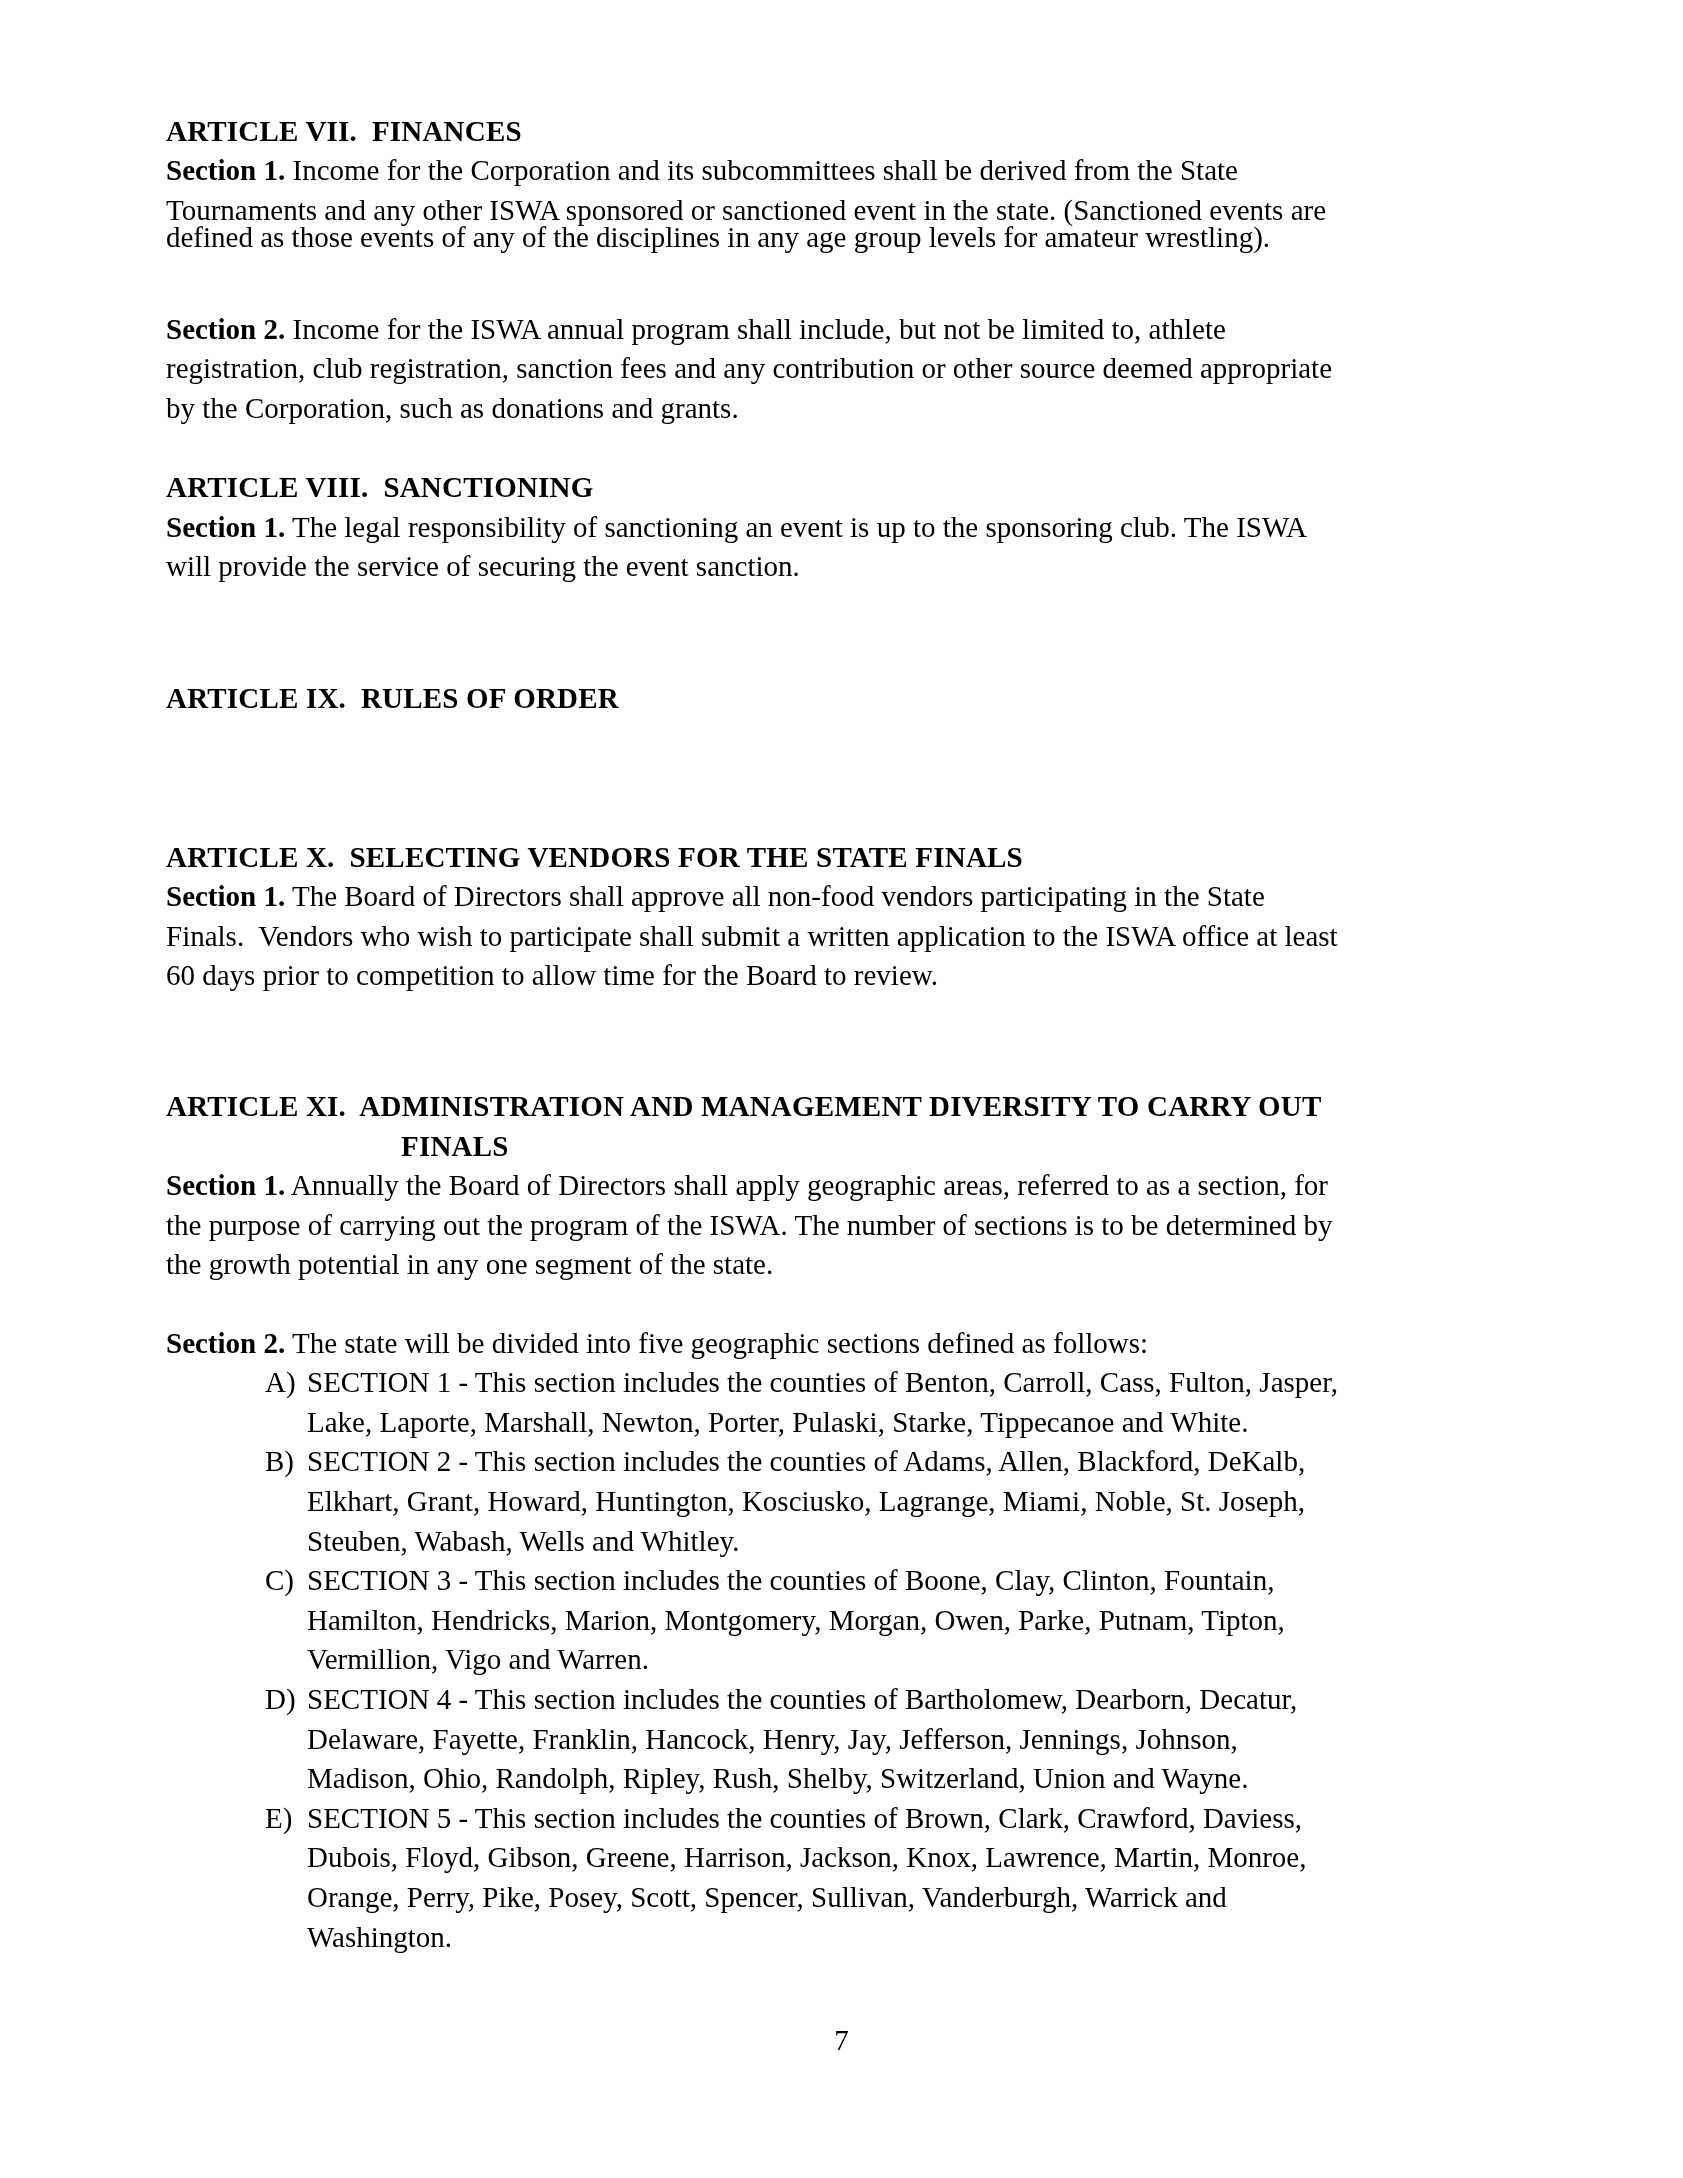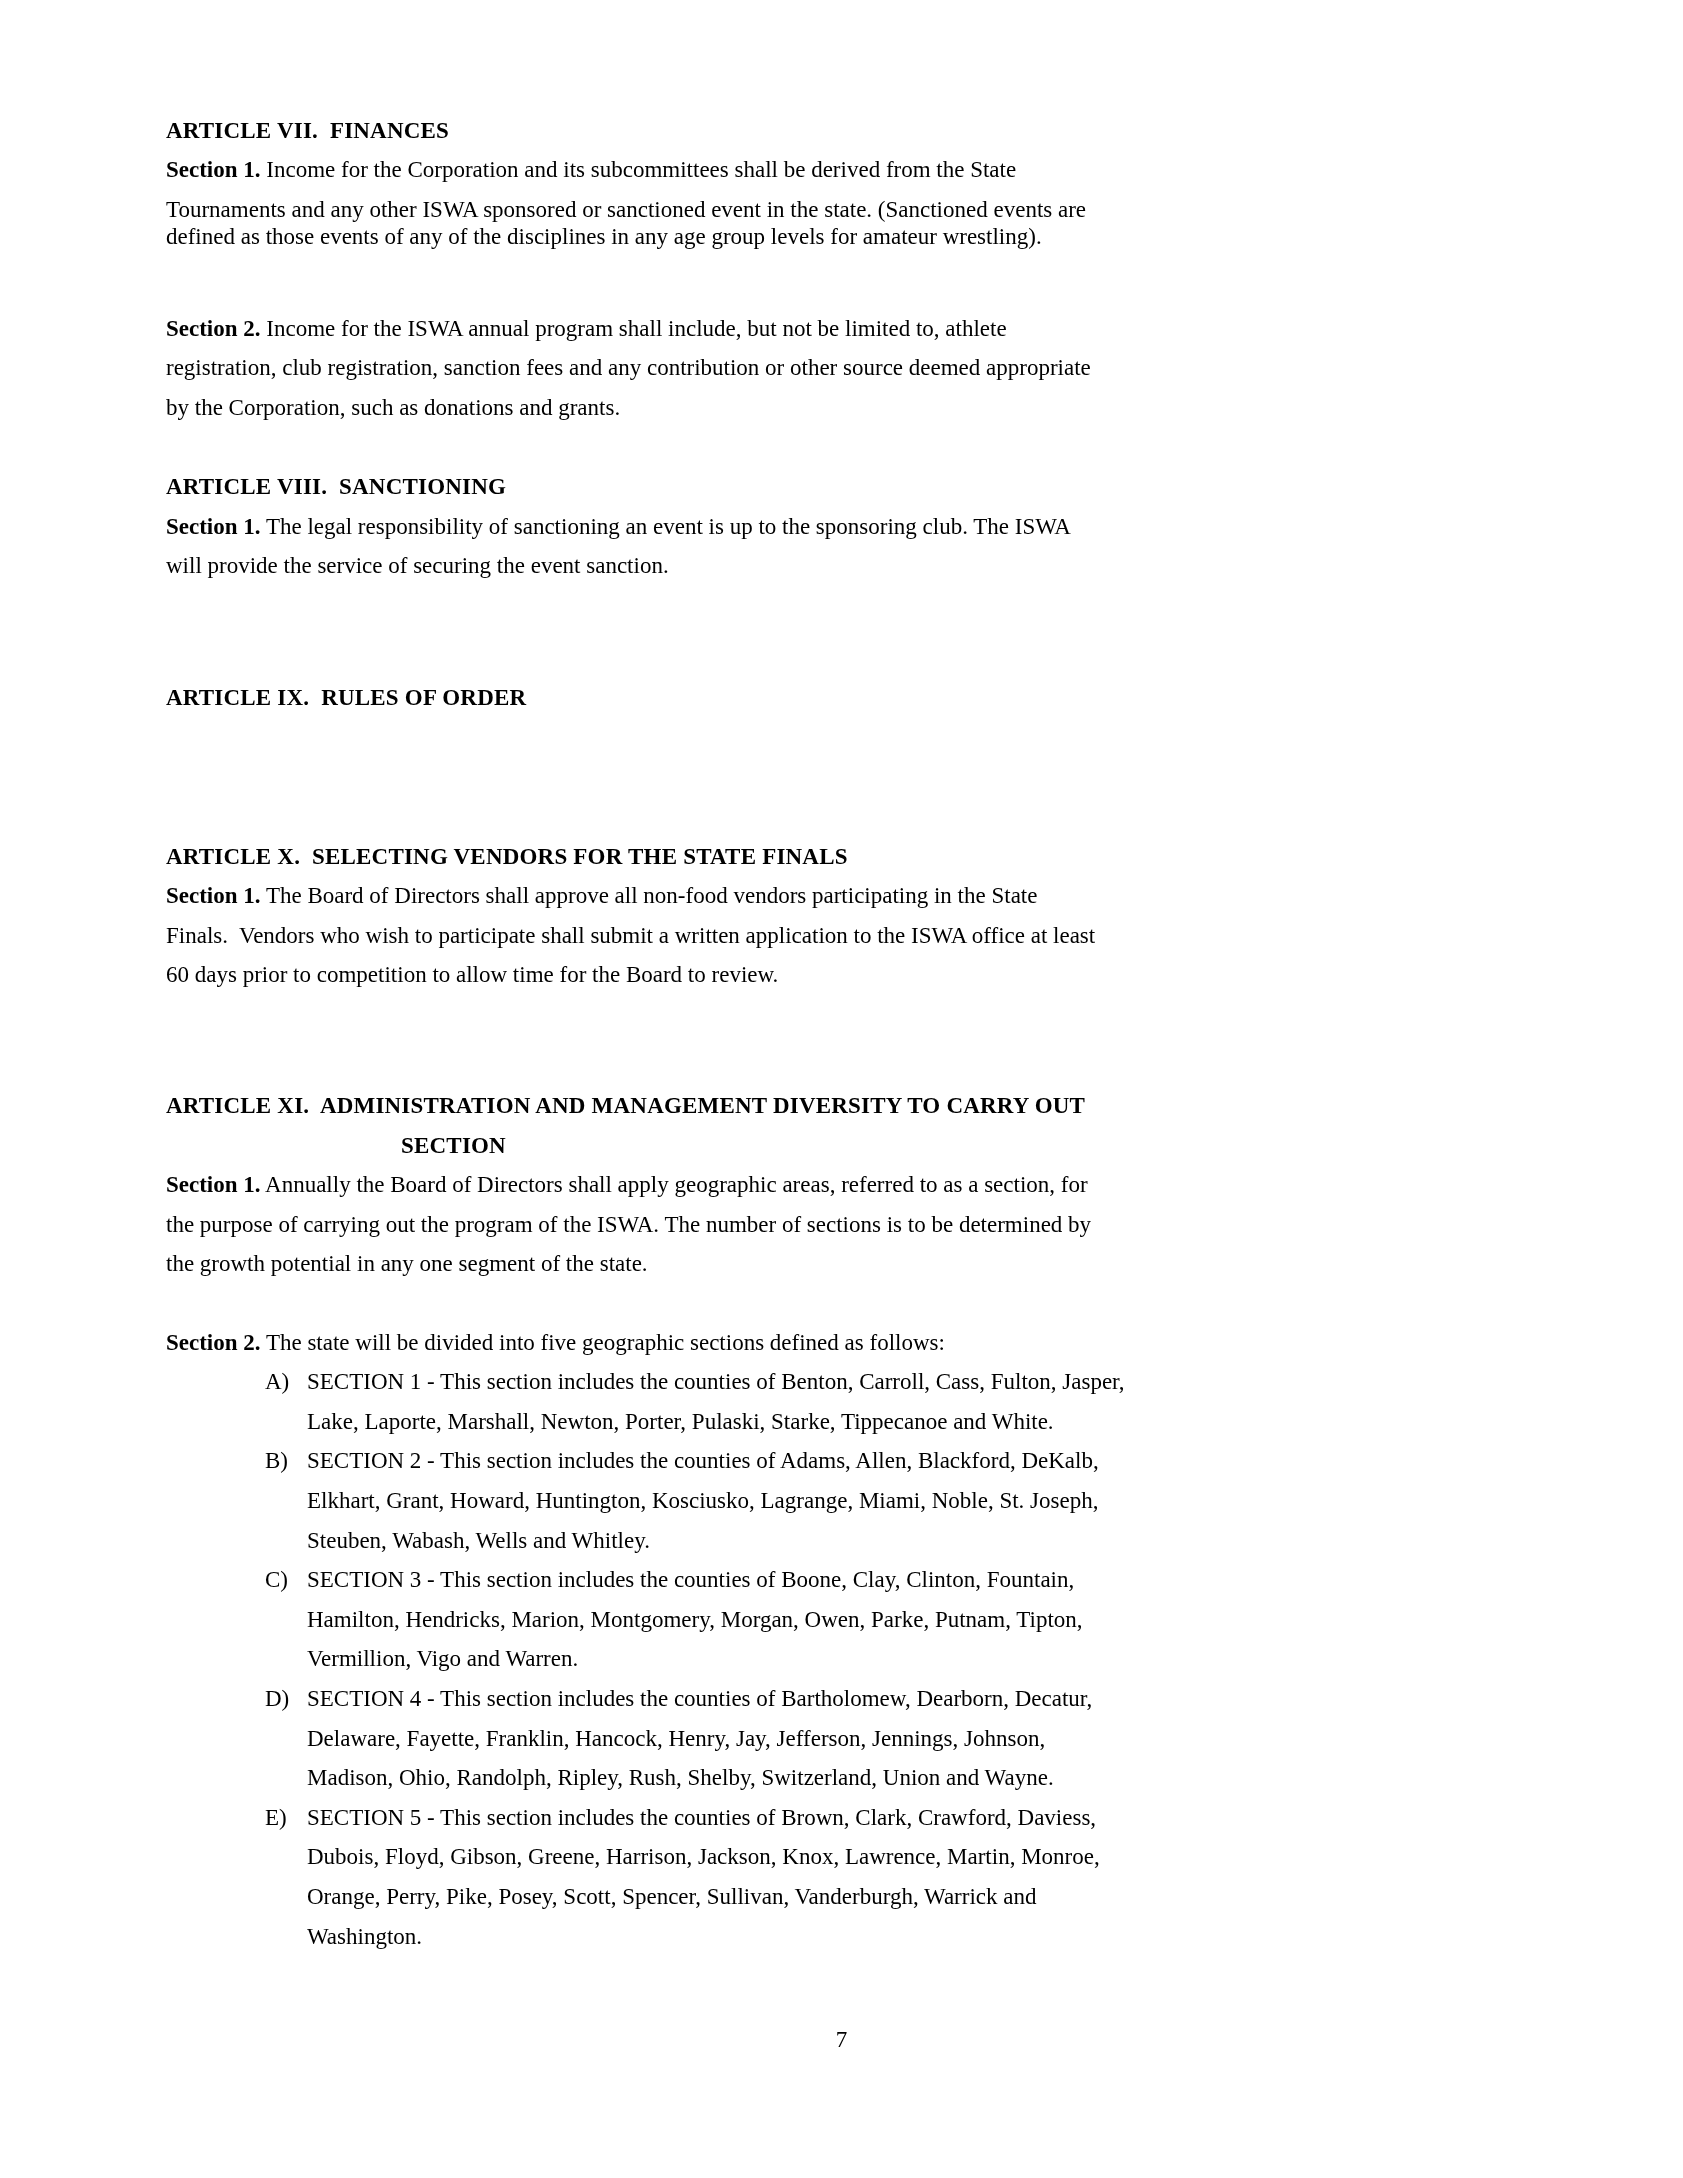--- a/index.html
+++ b/index.html
@@ -1,21 +1,21 @@
 <!DOCTYPE html>
 <html><head>
 <meta charset="utf-8">
 <style>
   html, body { margin: 0; padding: 0; background: #ffffff; }
   body { width: 1683px; height: 2178px; position: relative; overflow: hidden; }
   .page {
     position: absolute; left: 0; top: 0; width: 1683px; height: 1622px;
     background: #ffffff; color: #000000;
     font-family: "Liberation Serif", "DejaVu Serif", serif;
-    font-size: 23px;
+    font-size: 29px;
   }
   .line {
     position: absolute; white-space: pre; line-height: 40px; height: 40px;
   }
   .bold { font-weight: bold; }
   .heading { font-weight: bold; letter-spacing: 0.2px; }
   .list-marker { position: absolute; white-space: pre; line-height: 40px; height: 40px; }
   .page-number { position: absolute; left: 0; width: 1683px; text-align: center; line-height: 40px; }
 </style>
 </head>
@@ -37,21 +37,21 @@
   <div class="line" style="left:166px; top:546px;">will provide the service of securing the event sanction.</div>
 
   <div class="line heading" style="left:166px; top:678px;">ARTICLE IX.  RULES OF ORDER</div>
 
   <div class="line heading" style="left:166px; top:837px;">ARTICLE X.  SELECTING VENDORS FOR THE STATE FINALS</div>
   <div class="line" style="left:166px; top:876px;"><span class="bold">Section 1.</span><span> The Board of Directors shall approve all non-food vendors participating in the State</span></div>
   <div class="line" style="left:166px; top:916px;">Finals.  Vendors who wish to participate shall submit a written application to the ISWA office at least</div>
   <div class="line" style="left:166px; top:955px;">60 days prior to competition to allow time for the Board to review.</div>
 
   <div class="line heading" style="left:166px; top:1086px;">ARTICLE XI.  ADMINISTRATION AND MANAGEMENT DIVERSITY TO CARRY OUT</div>
-  <div class="line heading" style="left:401px; top:1126px;">SECTION</div>
+  <div class="line heading" style="left:401px; top:1126px;">FINALS</div>
   <div class="line" style="left:166px; top:1165px;"><span class="bold">Section 1.</span><span> Annually the Board of Directors shall apply geographic areas, referred to as a section, for</span></div>
   <div class="line" style="left:166px; top:1205px;">the purpose of carrying out the program of the ISWA. The number of sections is to be determined by</div>
   <div class="line" style="left:166px; top:1244px;">the growth potential in any one segment of the state.</div>
 
   <div class="line" style="left:166px; top:1323px;"><span class="bold">Section 2.</span><span> The state will be divided into five geographic sections defined as follows:</span></div>
 
   <div class="list-marker" style="left:265px; top:1362px;">A)</div>
   <div class="line" style="left:307px; top:1362px;">SECTION 1 - This section includes the counties of Benton, Carroll, Cass, Fulton, Jasper,</div>
   <div class="line" style="left:307px; top:1402px;text-align:center;">Lake, Laporte, Marshall, Newton, Porter, Pulaski, Starke, Tippecanoe and White.</div>
 

